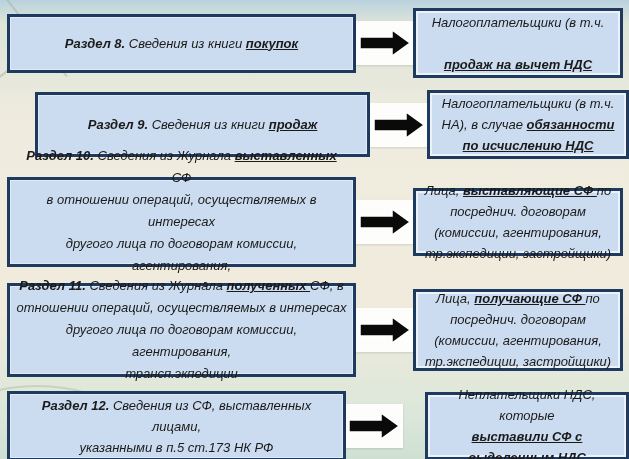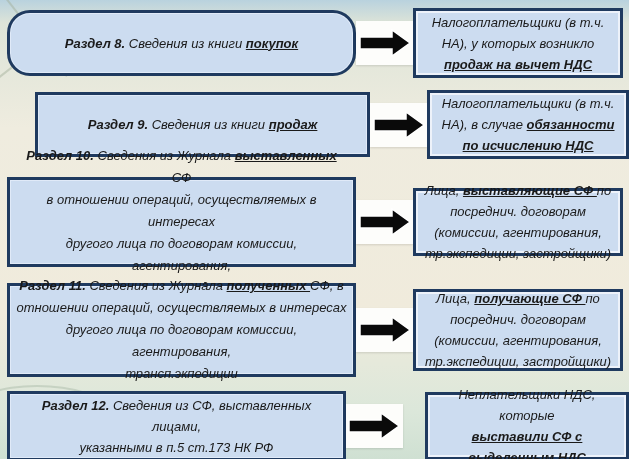--- a/index.html
+++ b/index.html
@@ -18,21 +18,21 @@
   .r0{margin-top:8px;}
   .r0{margin-bottom:12px;} .r1{margin-bottom:18px;} .r2{margin-bottom:16px;} .r3{margin-bottom:14px;}
   .box{
     box-sizing:border-box;background:var(--fill,#ccdcf0);
     border:3px solid var(--border,#1f3a5f);
     display:flex;align-items:center;justify-content:center;
     text-align:center;color:#1a1a1a;font-size:13px;line-height:21px;font-style:italic;
   }
   .left-box{width:349px;padding:3px 6px;box-shadow:inset 0 0 0 1px rgba(240,246,255,.55);}
   .right-box{width:210px;padding:2px 5px;box-shadow:inset 0 0 0 2px #edf2fa;}
-  .r0 .left-box{height:66px;border-radius:23px;} .r0 .right-box{height:70px;}
+  .r0 .left-box{height:59px;} .r0 .right-box{height:70px;}
   .r1 .left-box{height:65px;margin-left:28px;} .r1 .right-box{height:69px;}
   .r2 .left-box{height:90px;line-height:22px;} .r2 .right-box{height:68px;}
   .r3 .left-box{height:94px;line-height:22px;} .r3 .right-box{height:82px;}
   .r4 .left-box{height:70px;} .r4 .right-box{height:68px;margin-left:22px;}
   .arrow-cell{width:57px;display:flex;align-items:center;justify-content:center;align-self:center;}
   .arrow-patch{background:#fdfdfb;width:57px;height:44px;display:flex;align-items:center;justify-content:center;box-shadow:0 1px 2px rgba(0,0,0,.12);}
   .seg-b{font-weight:bold;}
   .seg-bu{font-weight:bold;text-decoration:underline;}
 </style>
 </head>
@@ -48,21 +48,21 @@
         <div><span class="seg-b">Раздел 8.</span><span class="seg-n"> Сведения из книги </span><span class="seg-bu">покупок </span></div>
       </div>
       <div class="arrow-cell">
         <div class="arrow-patch">
           <svg width="52" height="28" viewBox="0 0 52 28">
             <polygon points="1,8 33,8 33,1 51,14 33,27 33,20 1,20" fill="#0a0a0a" stroke="#ffffff" stroke-width="1.5"></polygon>
           </svg>
         </div>
       </div>
       <div class="box right-box">
-        <div><span class="seg-n">Налогоплательщики (в т.ч.</span><br><span class="seg-n">НА), у которых возникло</span><br><span class="seg-bu">продаж на вычет НДС</span></div>
+        <div><span class="seg-n">Налогоплательщики (в т.ч.</span><br><br><span class="seg-bu">продаж на вычет НДС</span></div>
       </div>
     </div>
     <div class="row r1">
       <div class="box left-box">
         <div><span class="seg-b">Раздел 9.</span><span class="seg-n"> Сведения из книги </span><span class="seg-bu">продаж</span></div>
       </div>
       <div class="arrow-cell">
         <div class="arrow-patch">
           <svg width="52" height="28" viewBox="0 0 52 28">
             <polygon points="1,8 33,8 33,1 51,14 33,27 33,20 1,20" fill="#0a0a0a" stroke="#ffffff" stroke-width="1.5"></polygon>

